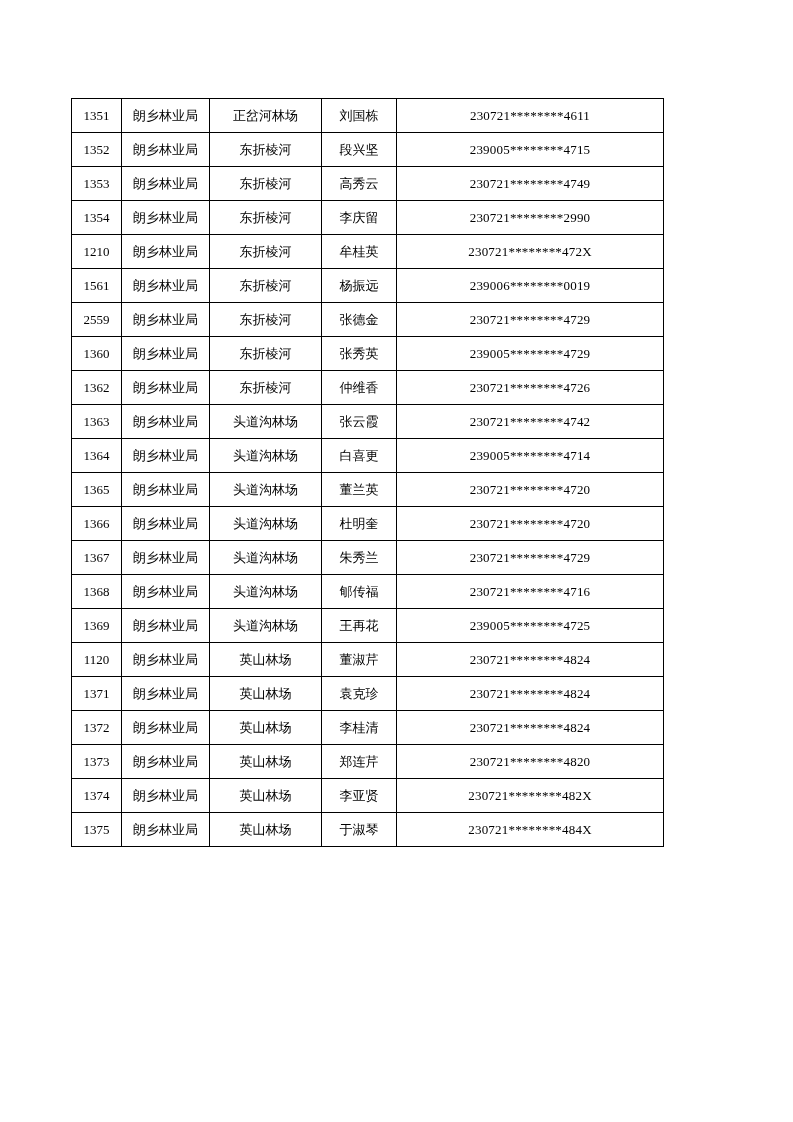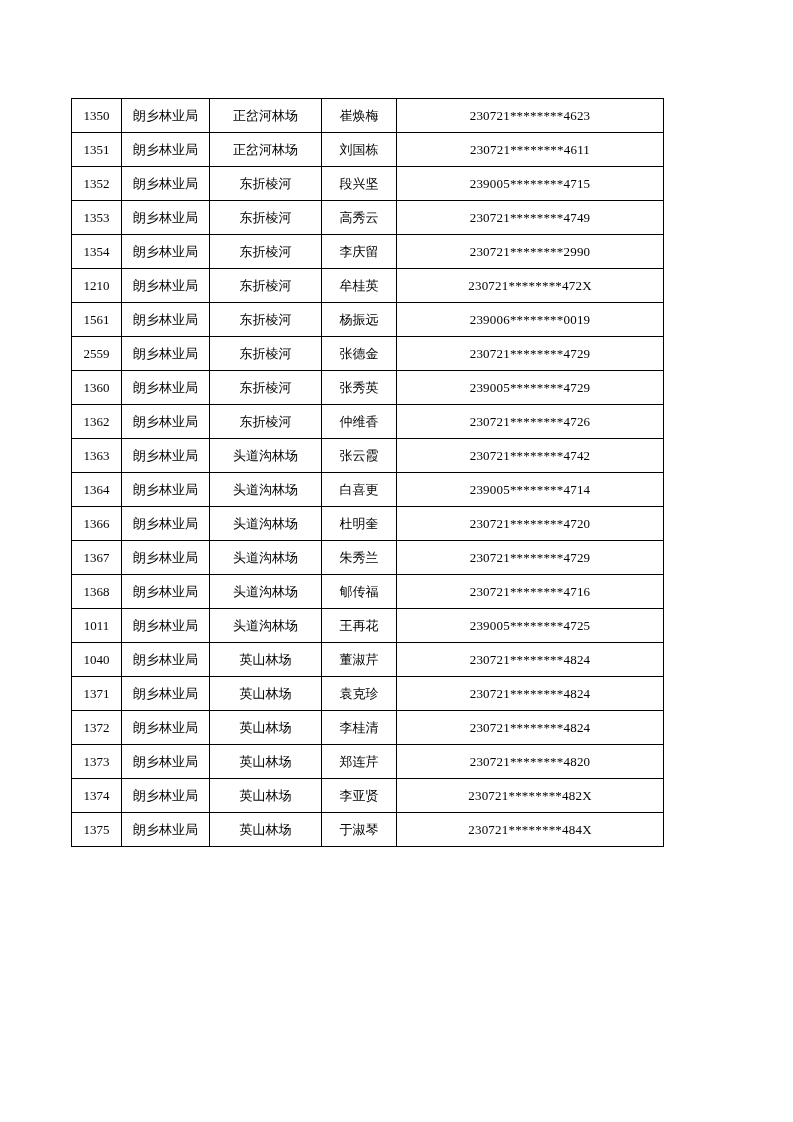--- a/index.html
+++ b/index.html
@@ -64,27 +64,20 @@
     <table class="doc-table">
       <colgroup>
         <col class="c-index">
         <col class="c-unit">
         <col class="c-farm">
         <col class="c-name">
         <col class="c-id">
       </colgroup>
       <tbody id="table-body">
           <tr>
-            <td class="cell-index">1350</td>
-            <td class="cell-unit">朗乡林业局</td>
-            <td class="cell-farm">正岔河林场</td>
-            <td class="cell-name">崔焕梅</td>
-            <td class="cell-id">230721********4623</td>
-          </tr>
-          <tr>
             <td class="cell-index">1351</td>
             <td class="cell-unit">朗乡林业局</td>
             <td class="cell-farm">正岔河林场</td>
             <td class="cell-name">刘国栋</td>
             <td class="cell-id">230721********4611</td>
           </tr>
           <tr>
             <td class="cell-index">1352</td>
             <td class="cell-unit">朗乡林业局</td>
             <td class="cell-farm">东折棱河</td>
@@ -148,20 +141,27 @@
             <td class="cell-id">230721********4742</td>
           </tr>
           <tr>
             <td class="cell-index">1364</td>
             <td class="cell-unit">朗乡林业局</td>
             <td class="cell-farm">头道沟林场</td>
             <td class="cell-name">白喜更</td>
             <td class="cell-id">239005********4714</td>
           </tr>
           <tr>
+            <td class="cell-index">1365</td>
+            <td class="cell-unit">朗乡林业局</td>
+            <td class="cell-farm">头道沟林场</td>
+            <td class="cell-name">董兰英</td>
+            <td class="cell-id">230721********4720</td>
+          </tr>
+          <tr>
             <td class="cell-index">1366</td>
             <td class="cell-unit">朗乡林业局</td>
             <td class="cell-farm">头道沟林场</td>
             <td class="cell-name">杜明奎</td>
             <td class="cell-id">230721********4720</td>
           </tr>
           <tr>
             <td class="cell-index">1367</td>
             <td class="cell-unit">朗乡林业局</td>
             <td class="cell-farm">头道沟林场</td>
@@ -169,28 +169,28 @@
             <td class="cell-id">230721********4729</td>
           </tr>
           <tr>
             <td class="cell-index">1368</td>
             <td class="cell-unit">朗乡林业局</td>
             <td class="cell-farm">头道沟林场</td>
             <td class="cell-name">郇传福</td>
             <td class="cell-id">230721********4716</td>
           </tr>
           <tr>
-            <td class="cell-index">1011</td>
+            <td class="cell-index">1369</td>
             <td class="cell-unit">朗乡林业局</td>
             <td class="cell-farm">头道沟林场</td>
             <td class="cell-name">王再花</td>
             <td class="cell-id">239005********4725</td>
           </tr>
           <tr>
-            <td class="cell-index">1040</td>
+            <td class="cell-index">1120</td>
             <td class="cell-unit">朗乡林业局</td>
             <td class="cell-farm">英山林场</td>
             <td class="cell-name">董淑芹</td>
             <td class="cell-id">230721********4824</td>
           </tr>
           <tr>
             <td class="cell-index">1371</td>
             <td class="cell-unit">朗乡林业局</td>
             <td class="cell-farm">英山林场</td>
             <td class="cell-name">袁克珍</td>

